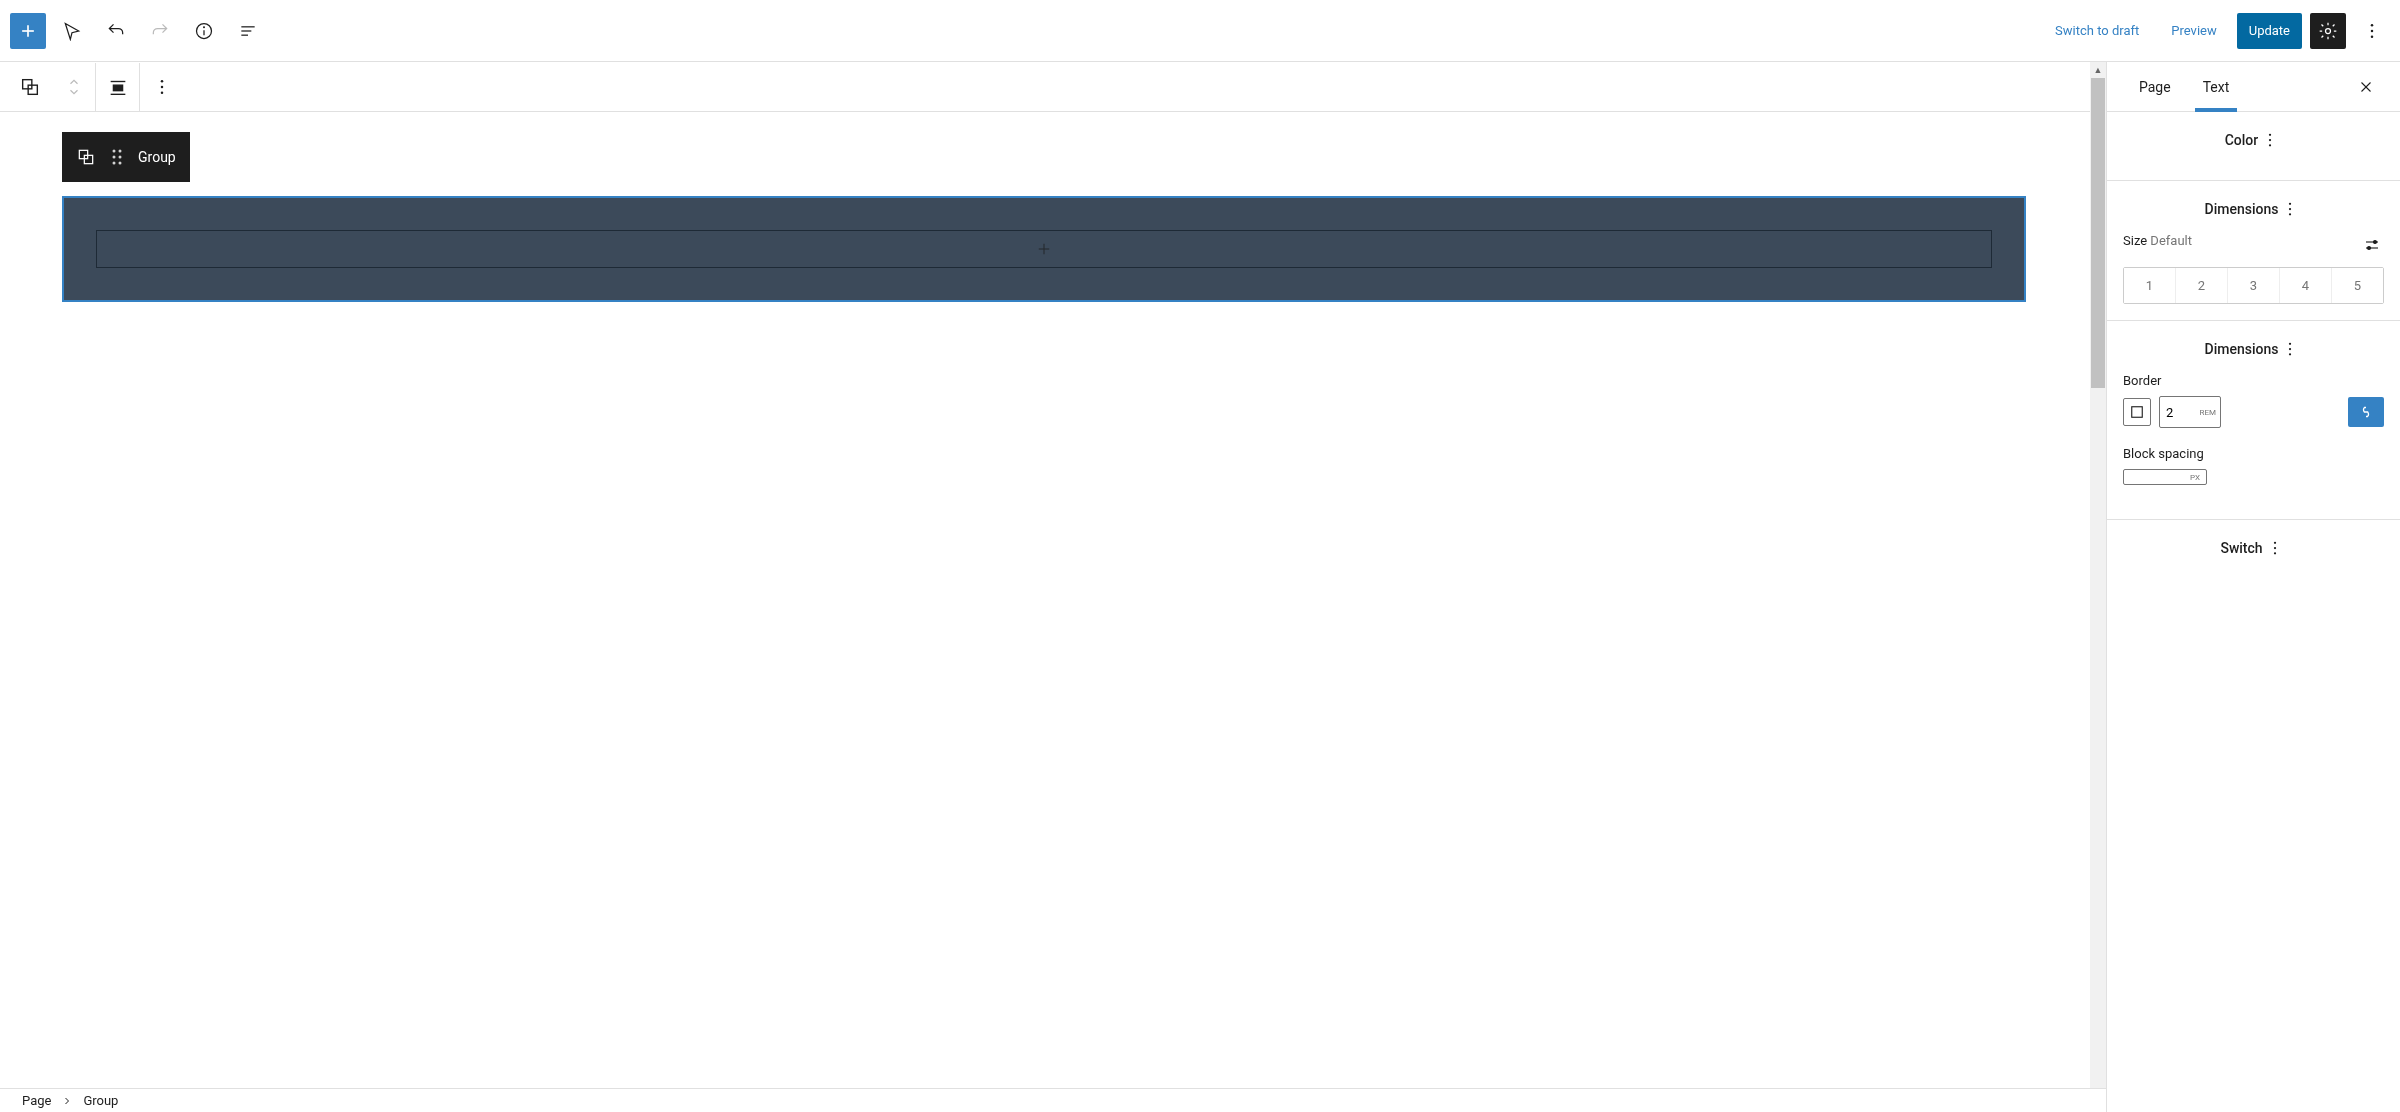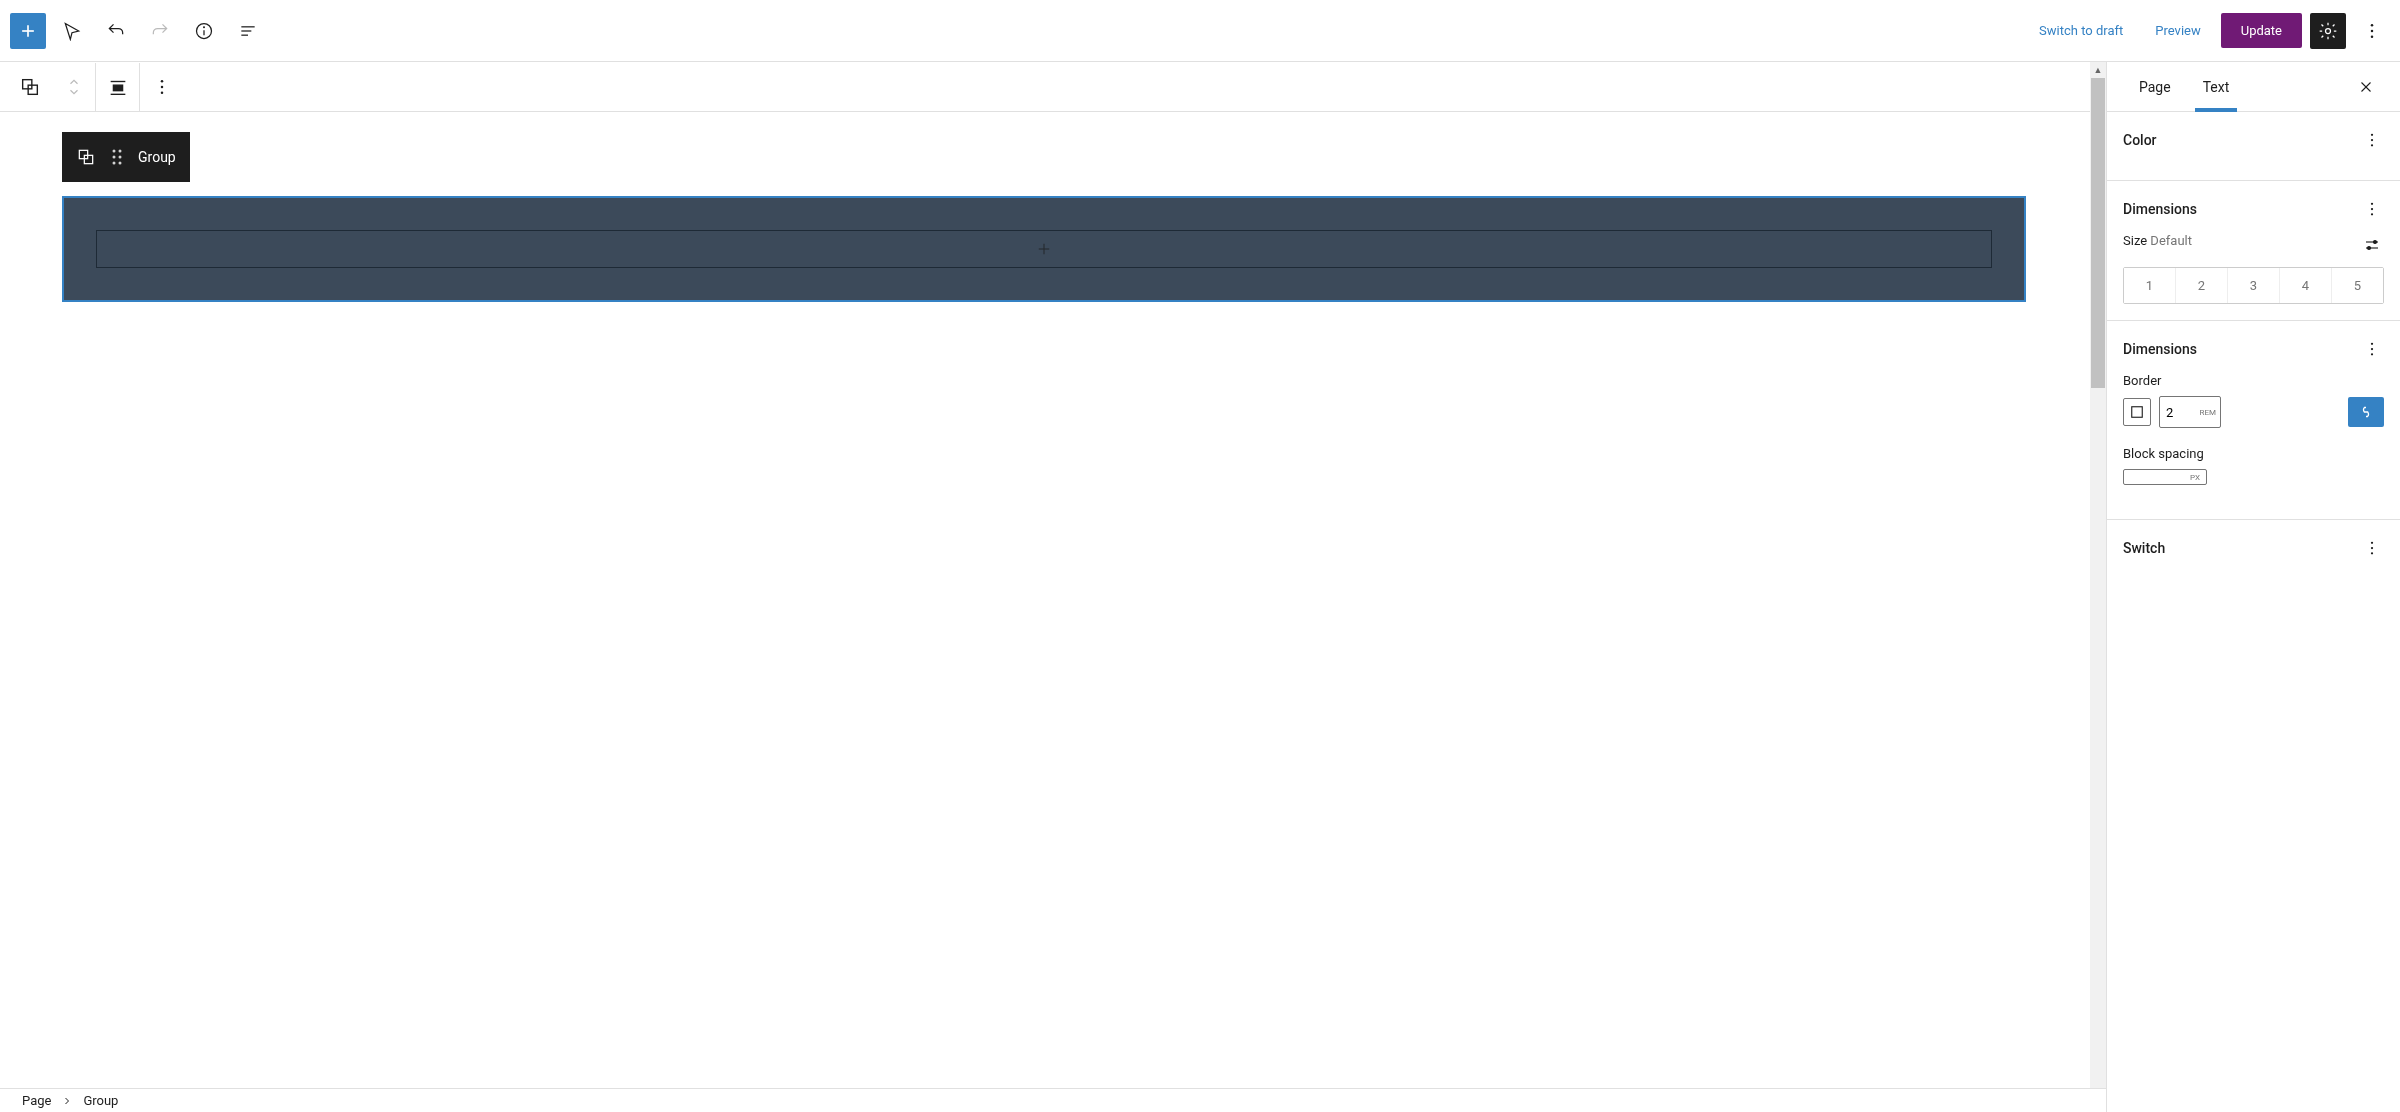--- a/index.html
+++ b/index.html
@@ -1,26 +1,26 @@
 <!DOCTYPE html>
 <html><head>
 <meta charset="utf-8">
 <style>
   * { box-sizing: border-box; margin: 0; padding: 0; font-family: -apple-system, BlinkMacSystemFont, "Segoe UI", Roboto, sans-serif; }
   body { font-size: 13px; color: #1e1e1e; background: #fff; }
 
   
   .top-toolbar { height: 62px; display: flex; align-items: center; justify-content: space-between; border-bottom: 1px solid #e0e0e0; padding: 0 10px; }
   .top-left { display: flex; align-items: center; gap: 8px; }
-  .top-right { display: flex; align-items: center; gap: 8px; }
+  .top-right { display: flex; gap: 8px; }
   .btn-icon { width: 36px; height: 36px; display: flex; align-items: center; justify-content: center; border: none; background: transparent; cursor: pointer; border-radius: 2px; }
   .btn-primary-blue { background: #3582c4; color: #fff; }
   .btn-black { background: #1e1e1e; color: #fff; }
   .link-blue { color: #3582c4; background: transparent; border: none; padding: 8px 12px; cursor: pointer; font-size: 13px; }
-  .btn-update { background: #701a75; color: #fff; border: none; padding: 10px 20px; font-size: 13px; cursor: pointer; border-radius: 2px; }
+  .btn-update { background: #0369a1; color: #fff; border: none; padding: 10px 12px; font-size: 13px; cursor: pointer; border-radius: 2px; }
   .disabled { opacity: 0.3; }
 
   
   .block-toolbar { height: 50px; display: flex; align-items: center; border-bottom: 1px solid #e0e0e0; padding-left: 8px; }
   .bt-cell { width: 44px; height: 48px; display: flex; align-items: center; justify-content: center; border-right: 1px solid #e0e0e0; }
   .bt-cell.no-border { border-right: none; }
   .bt-updown { display: flex; flex-direction: column; align-items: center; justify-content: center; width: 30px; }
   .bt-updown svg { opacity: 0.3; }
 
   
@@ -42,21 +42,21 @@
   .group-inner .plus { color: #1e1e1e; opacity: 0.7; }
 
   
   .sidebar { width: 294px; border-left: 1px solid #e0e0e0; display: flex; flex-direction: column; overflow-y: auto; }
   .sidebar-tabs { display: flex; align-items: center; height: 50px; border-bottom: 1px solid #e0e0e0; padding: 0 16px; position: relative; }
   .tab { padding: 0 16px; height: 100%; display: flex; align-items: center; font-size: 14px; cursor: pointer; color: #1e1e1e; position: relative; }
   .tab.active::after { content: ''; position: absolute; bottom: -1px; left: 8px; right: 8px; height: 4px; background: #3582c4; }
   .tab-close { margin-left: auto; }
 
   .panel { border-bottom: 1px solid #e0e0e0; padding: 16px; }
-  .panel-head { display: flex; align-items: center; justify-content: space-between; margin-bottom: 12px; }
+  .panel-head { display: flex; align-items: center; justify-content: center; margin-bottom: 12px; }
   .panel-head h3 { font-size: 14px; font-weight: 500; }
 
   .color-list { border: 1px solid #e0e0e0; border-radius: 2px; }
   .color-row { display: flex; align-items: center; padding: 12px; gap: 14px; cursor: pointer; }
   .color-row + .color-row { border-top: 1px solid #e0e0e0; }
   .swatch { width: 22px; height: 22px; border-radius: 50%; border: 1px solid #ccc; }
   .swatch.bg { background: #3c4a5a; border: none; }
 
   .size-row { display: flex; align-items: flex-start; justify-content: space-between; margin-bottom: 10px; }
   .size-row .lbl { font-size: 13px; }

